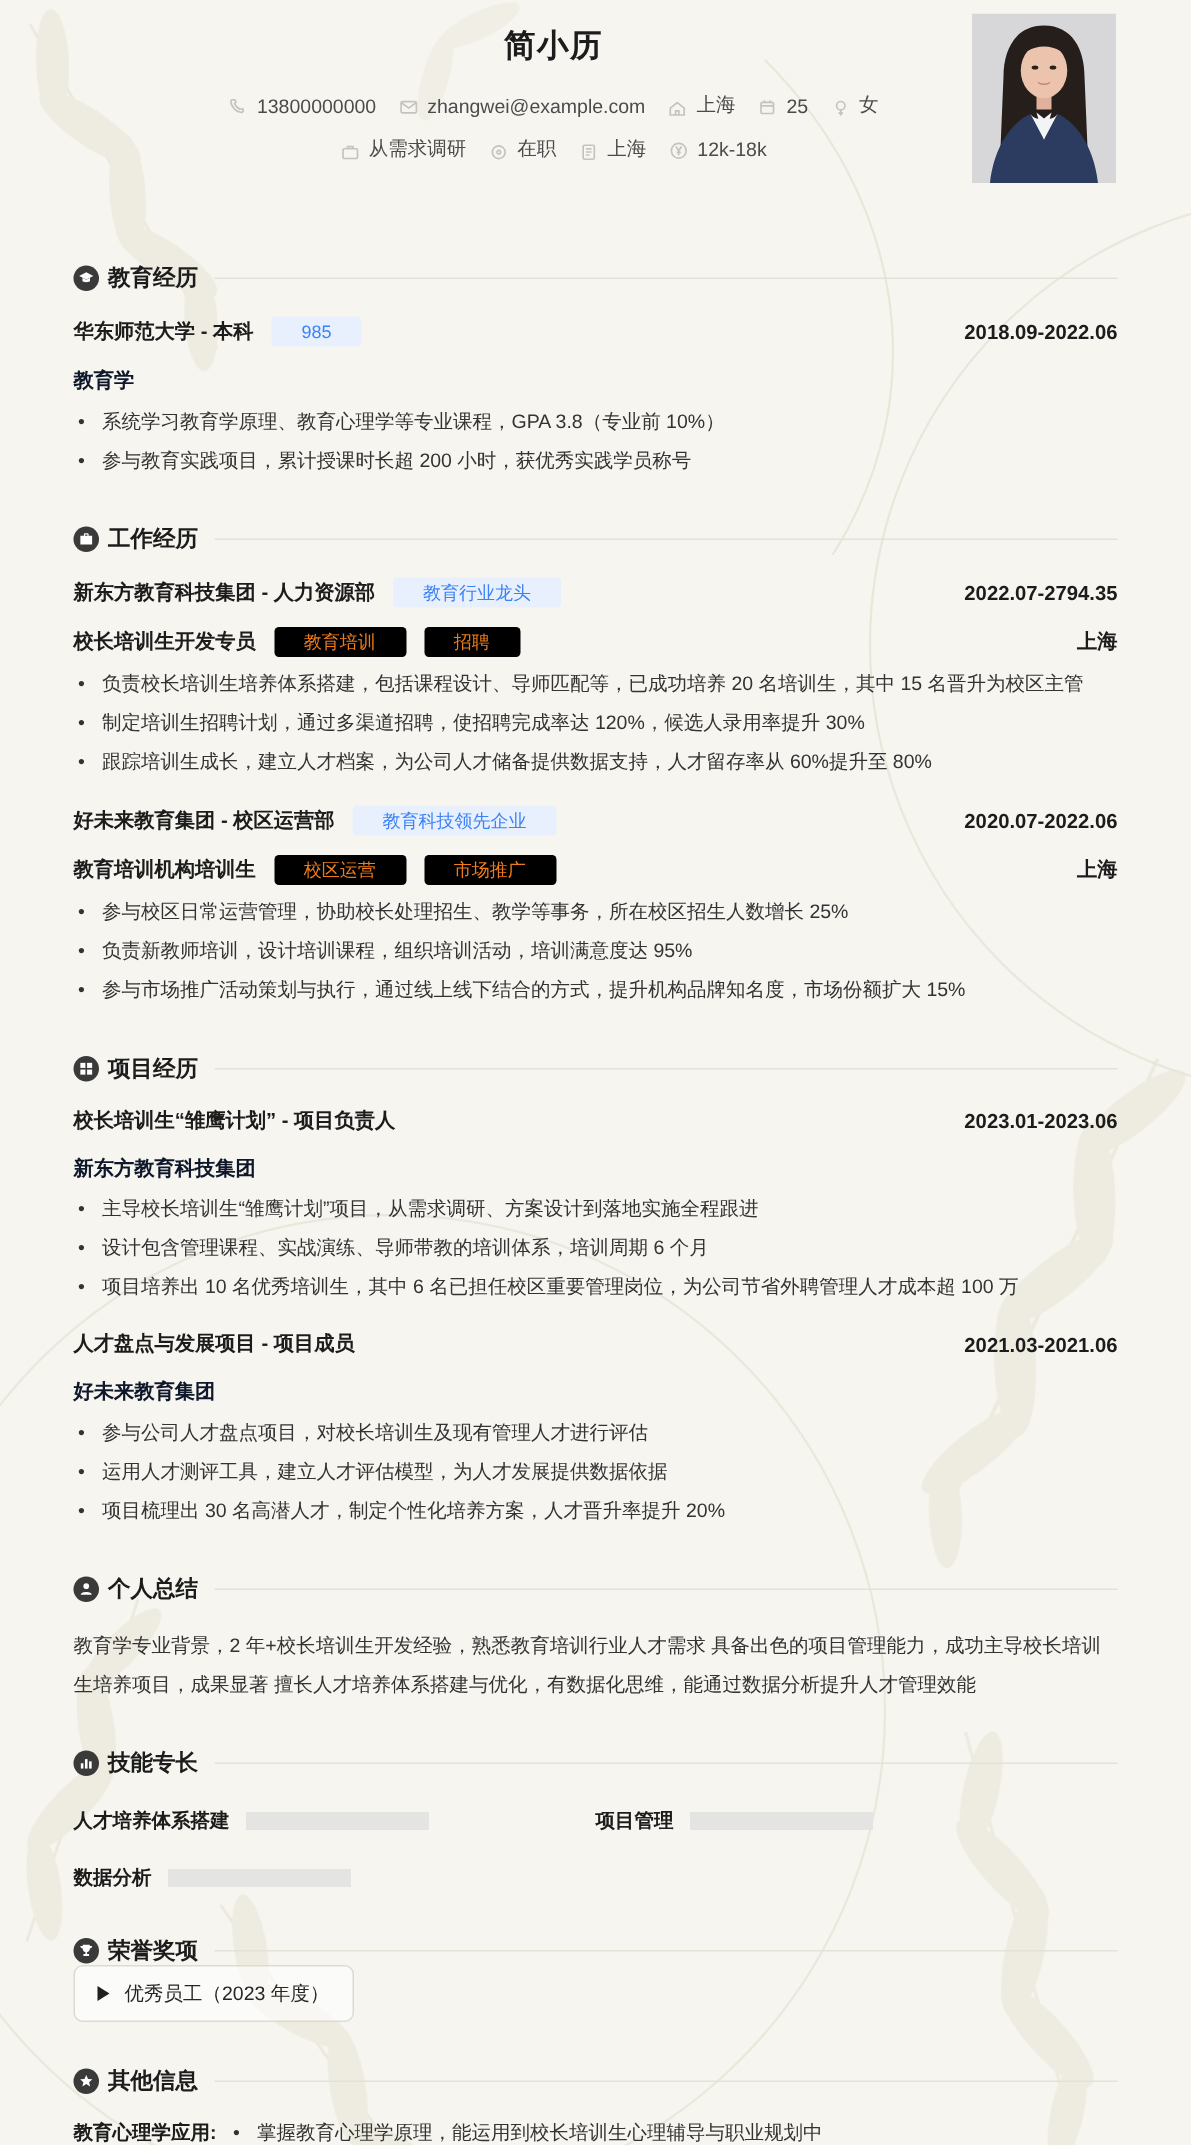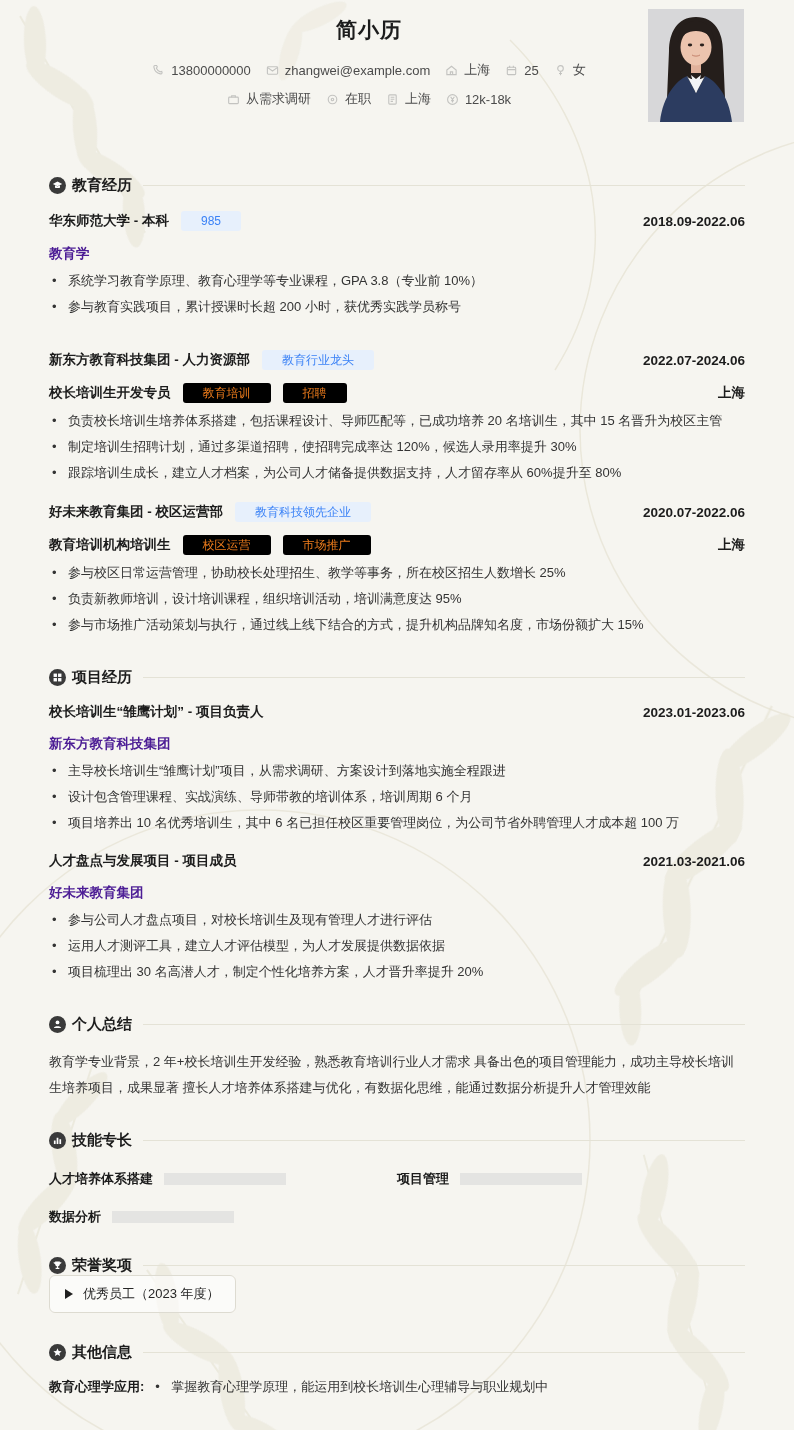--- a/index.html
+++ b/index.html
@@ -12,21 +12,21 @@
   .bg-decor { position:absolute; left:0; top:0; z-index:0; }
   .content { position:relative; z-index:1; padding:0 49px; }
 
   
   .header { position:relative; height:142px; padding-top:16px; }
   .header-inner { width:640px; }
   .name { text-align:center; font-size:21px; font-weight:bold; color:#1c1c1c; letter-spacing:1px; }
   .contact-row { display:flex; justify-content:center; align-items:center; gap:15px; }
   .contact-row.r1 { margin-top:17px; }
   .contact-row.r2 { margin-top:11px; }
-  .contact-item { display:flex; align-items:center; gap:6px; font-size:13px; color:#4b4b4b; }
+  .contact-item { display:flex; align-items:flex-end; gap:6px; font-size:13px; color:#4b4b4b; }
   .c-icon { display:inline-flex; }
   .c-icon svg { stroke:#c3c3c0; fill:none; stroke-width:1.2; }
   .photo { position:absolute; top:9px; right:1px; width:96px; height:113px; display:block; }
 
   
   .section { margin-top:30px; }
   .section.first { margin-top:34px; }
   .section-header { display:flex; align-items:center; gap:6px; }
   .sec-icon { width:17px; height:17px; border-radius:50%; background:#3a3a3a; flex:0 0 auto;
               display:inline-flex; align-items:center; justify-content:center; }
@@ -35,21 +35,21 @@
   .sec-line { flex:1; height:1px; background:#e4e2d6; margin-left:5px; }
 
   .entry { margin-top:2px; }
   .entry-row { display:flex; justify-content:space-between; align-items:center; margin-top:16px; }
   .entry-left { display:flex; align-items:center; }
   .entry-title { font-weight:bold; font-size:13.5px; color:#1c1c1c; }
   .entry-right { font-weight:bold; font-size:13.5px; color:#1c1c1c; }
   .tag { font-size:12px; line-height:1; padding:4px 20px; border-radius:3px; margin-left:12px; white-space:nowrap; }
   .tag.blue   { color:#3b82f6; background:#e7f0fc; }
   .tag.orange { color:#ee7c1b; background:#000000; }
-  .sub-row { margin-top:14px; font-weight:bold; font-size:13.5px; color:#4c1d95; }
+  .sub-row { margin-top:14px; font-weight:bold; font-size:13.5px; color:#0f172a; }
   .bullets { margin-top:5px; }
   .bullet { position:relative; padding-left:19px; font-size:13px; color:#333; line-height:26px; }
   .bullet::before { content:"•"; position:absolute; left:3px; color:#333; }
 
   .summary-text { margin-top:15px; font-size:13px; line-height:26px; color:#333; }
 
   
   .skill-grid { display:flex; flex-wrap:wrap; }
   .skill { width:50%; display:flex; align-items:center; margin-top:20px; }
   .skill-name { font-weight:bold; font-size:13px; color:#1c1c1c; margin-right:11px; white-space:nowrap; }
@@ -258,28 +258,37 @@
       </div>
       <div class="sub-row">教育学</div>
       <div class="bullets">
         <div class="bullet">系统学习教育学原理、教育心理学等专业课程，GPA 3.8（专业前 10%）</div>
         <div class="bullet">参与教育实践项目，累计授课时长超 200 小时，获优秀实践学员称号</div>
       </div>
     </div>
   </div>
 
   <div class="section">
+    <div class="section-header">
+      <span class="sec-icon">
+          <svg width="11" height="11" viewBox="0 0 14 14">
+            <path d="M5 4 V2.6 C5 2.2 5.4 2 5.8 2 H8.2 C8.6 2 9 2.2 9 2.6 V4 H12 V11.5 H2 V4 Z M6 4 H8 V3 H6 Z" fill-rule="evenodd"></path>
+          </svg>
+        </span>
+      <span class="sec-title">工作经历</span>
+      <span class="sec-line"></span>
+    </div>
 
     <div class="entry">
       <div class="entry-row">
         <span class="entry-left">
           <span class="entry-title">新东方教育科技集团 - 人力资源部</span>
           <span class="tag blue">教育行业龙头</span>
         </span>
-        <span class="entry-right">2022.07-2024.06</span>
+        <span class="entry-right">2022.07-2794.35</span>
       </div>
       <div class="entry-row" style="margin-top:13px;">
         <span class="entry-left">
           <span class="entry-title">校长培训生开发专员</span>
           <span class="tag orange">教育培训</span>
           <span class="tag orange">招聘</span>
         </span>
         <span class="entry-right">上海</span>
       </div>
       <div class="bullets">

